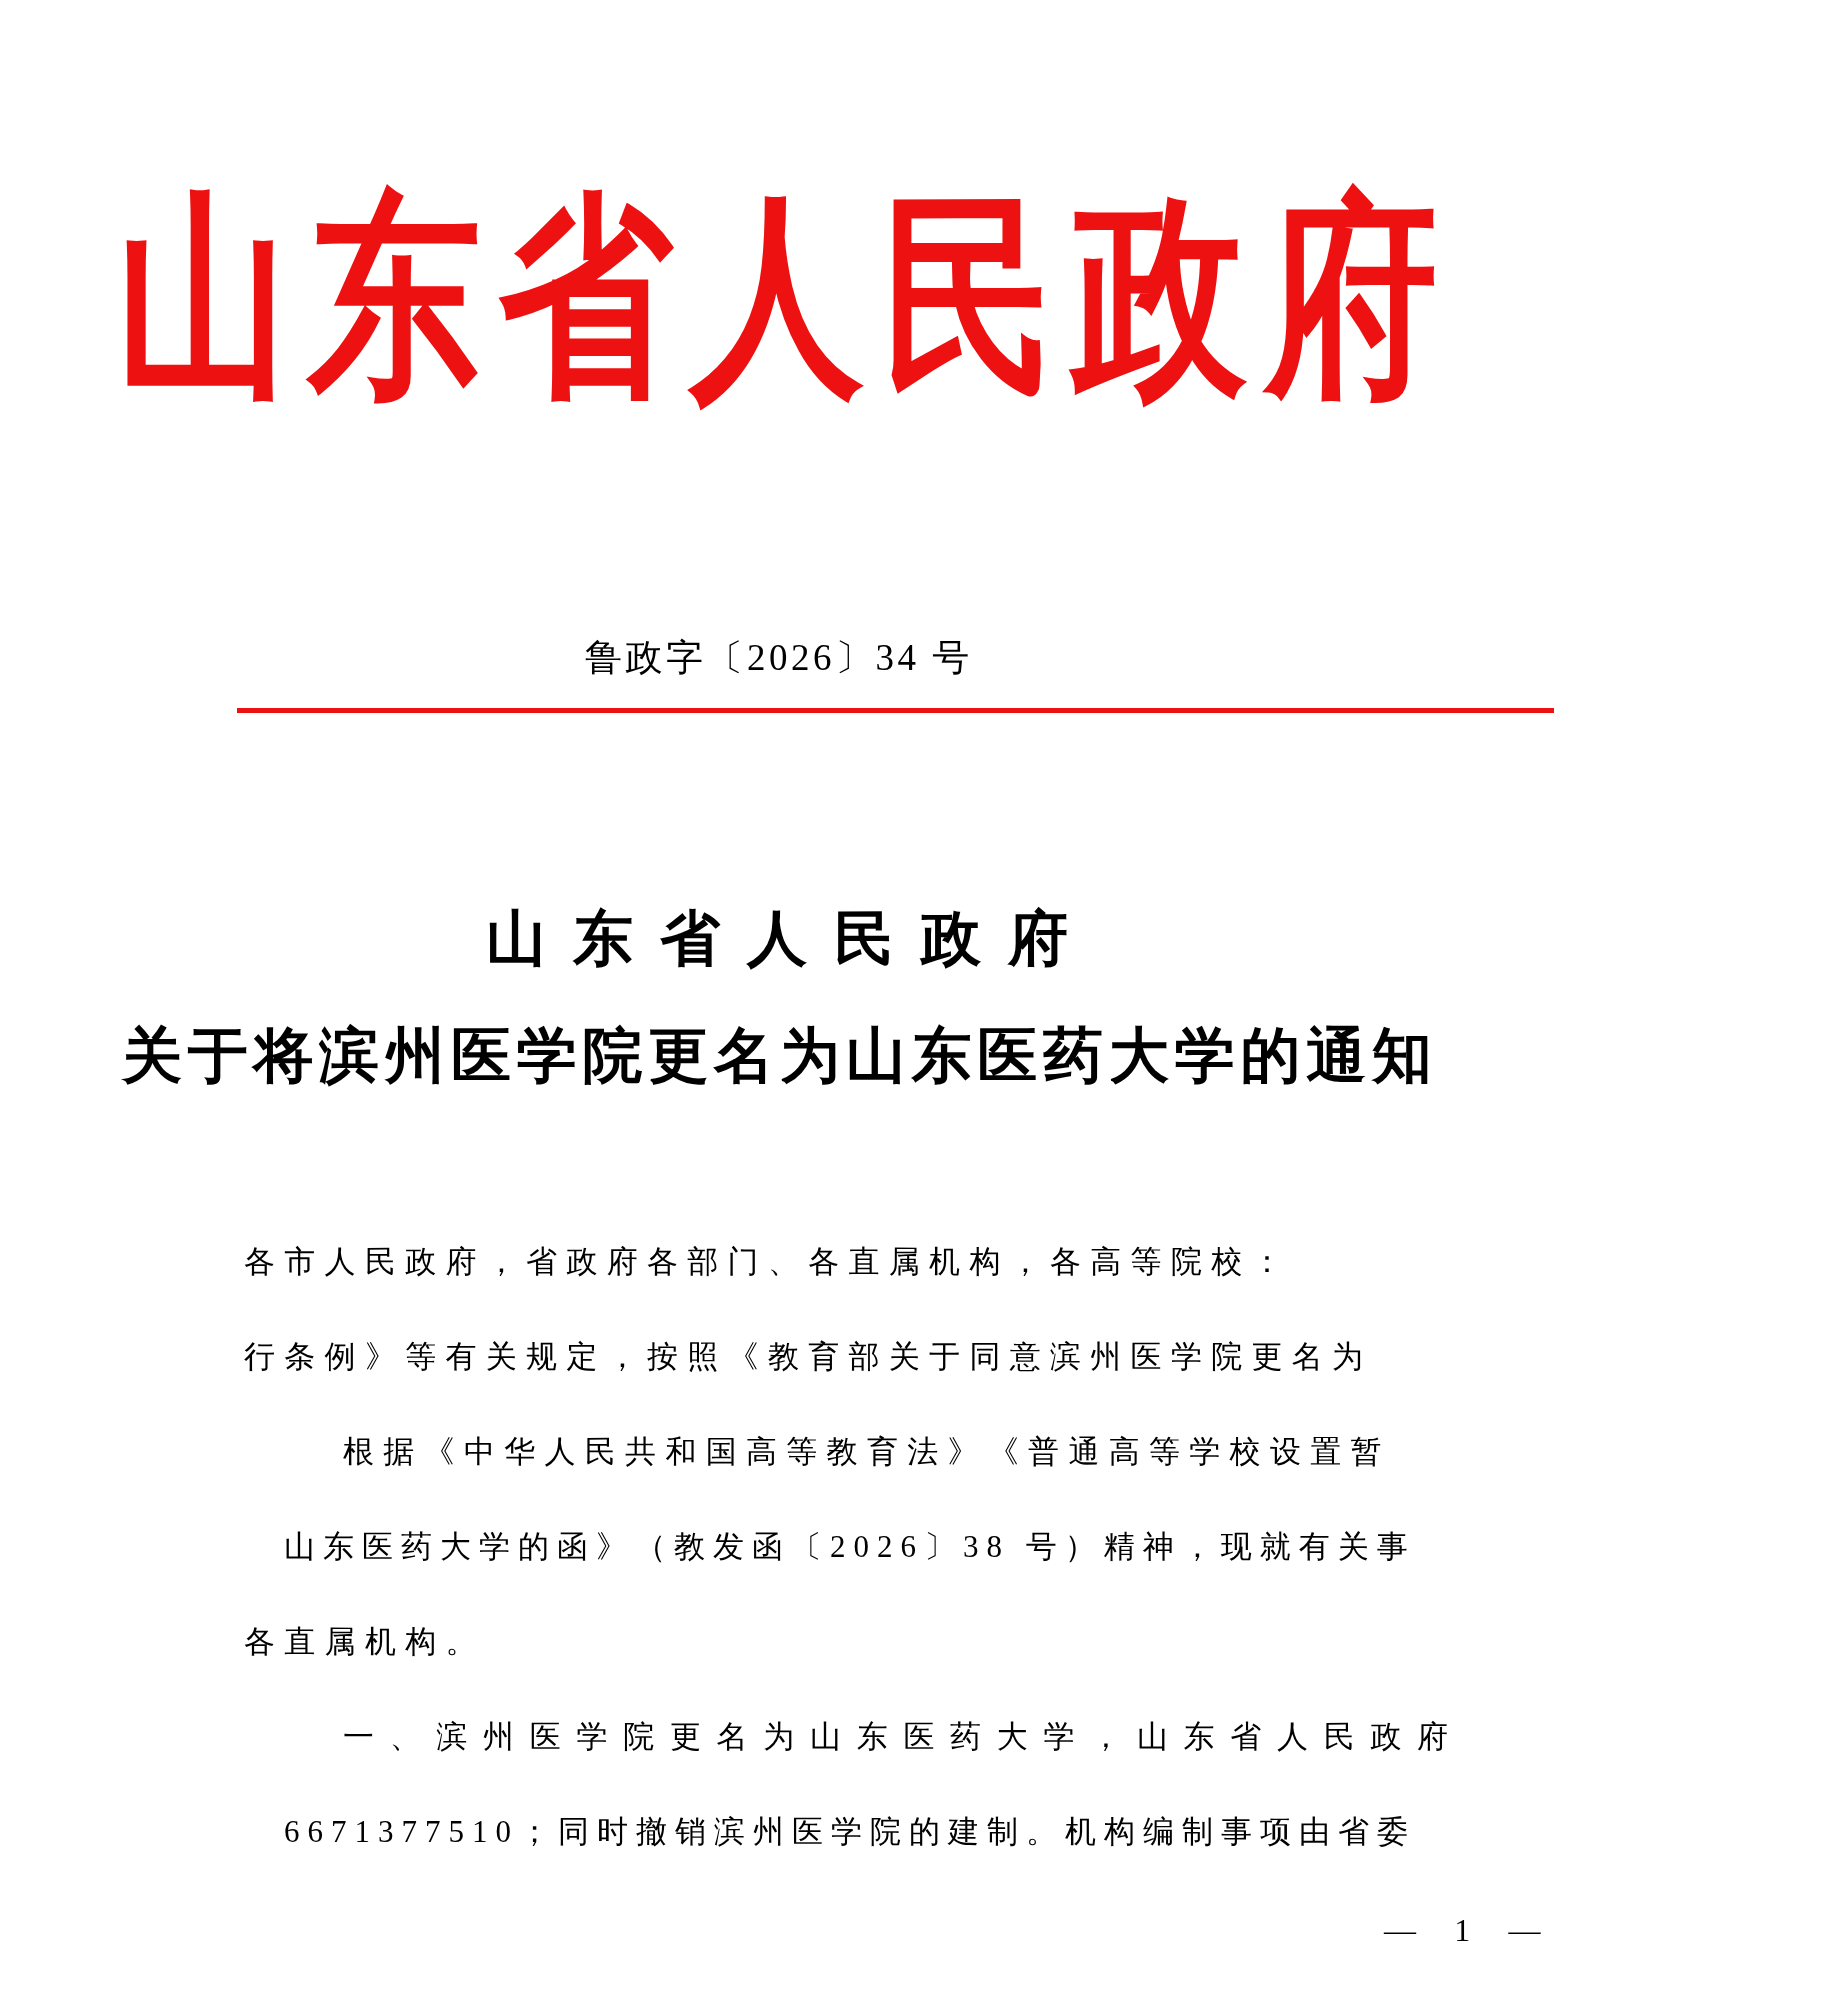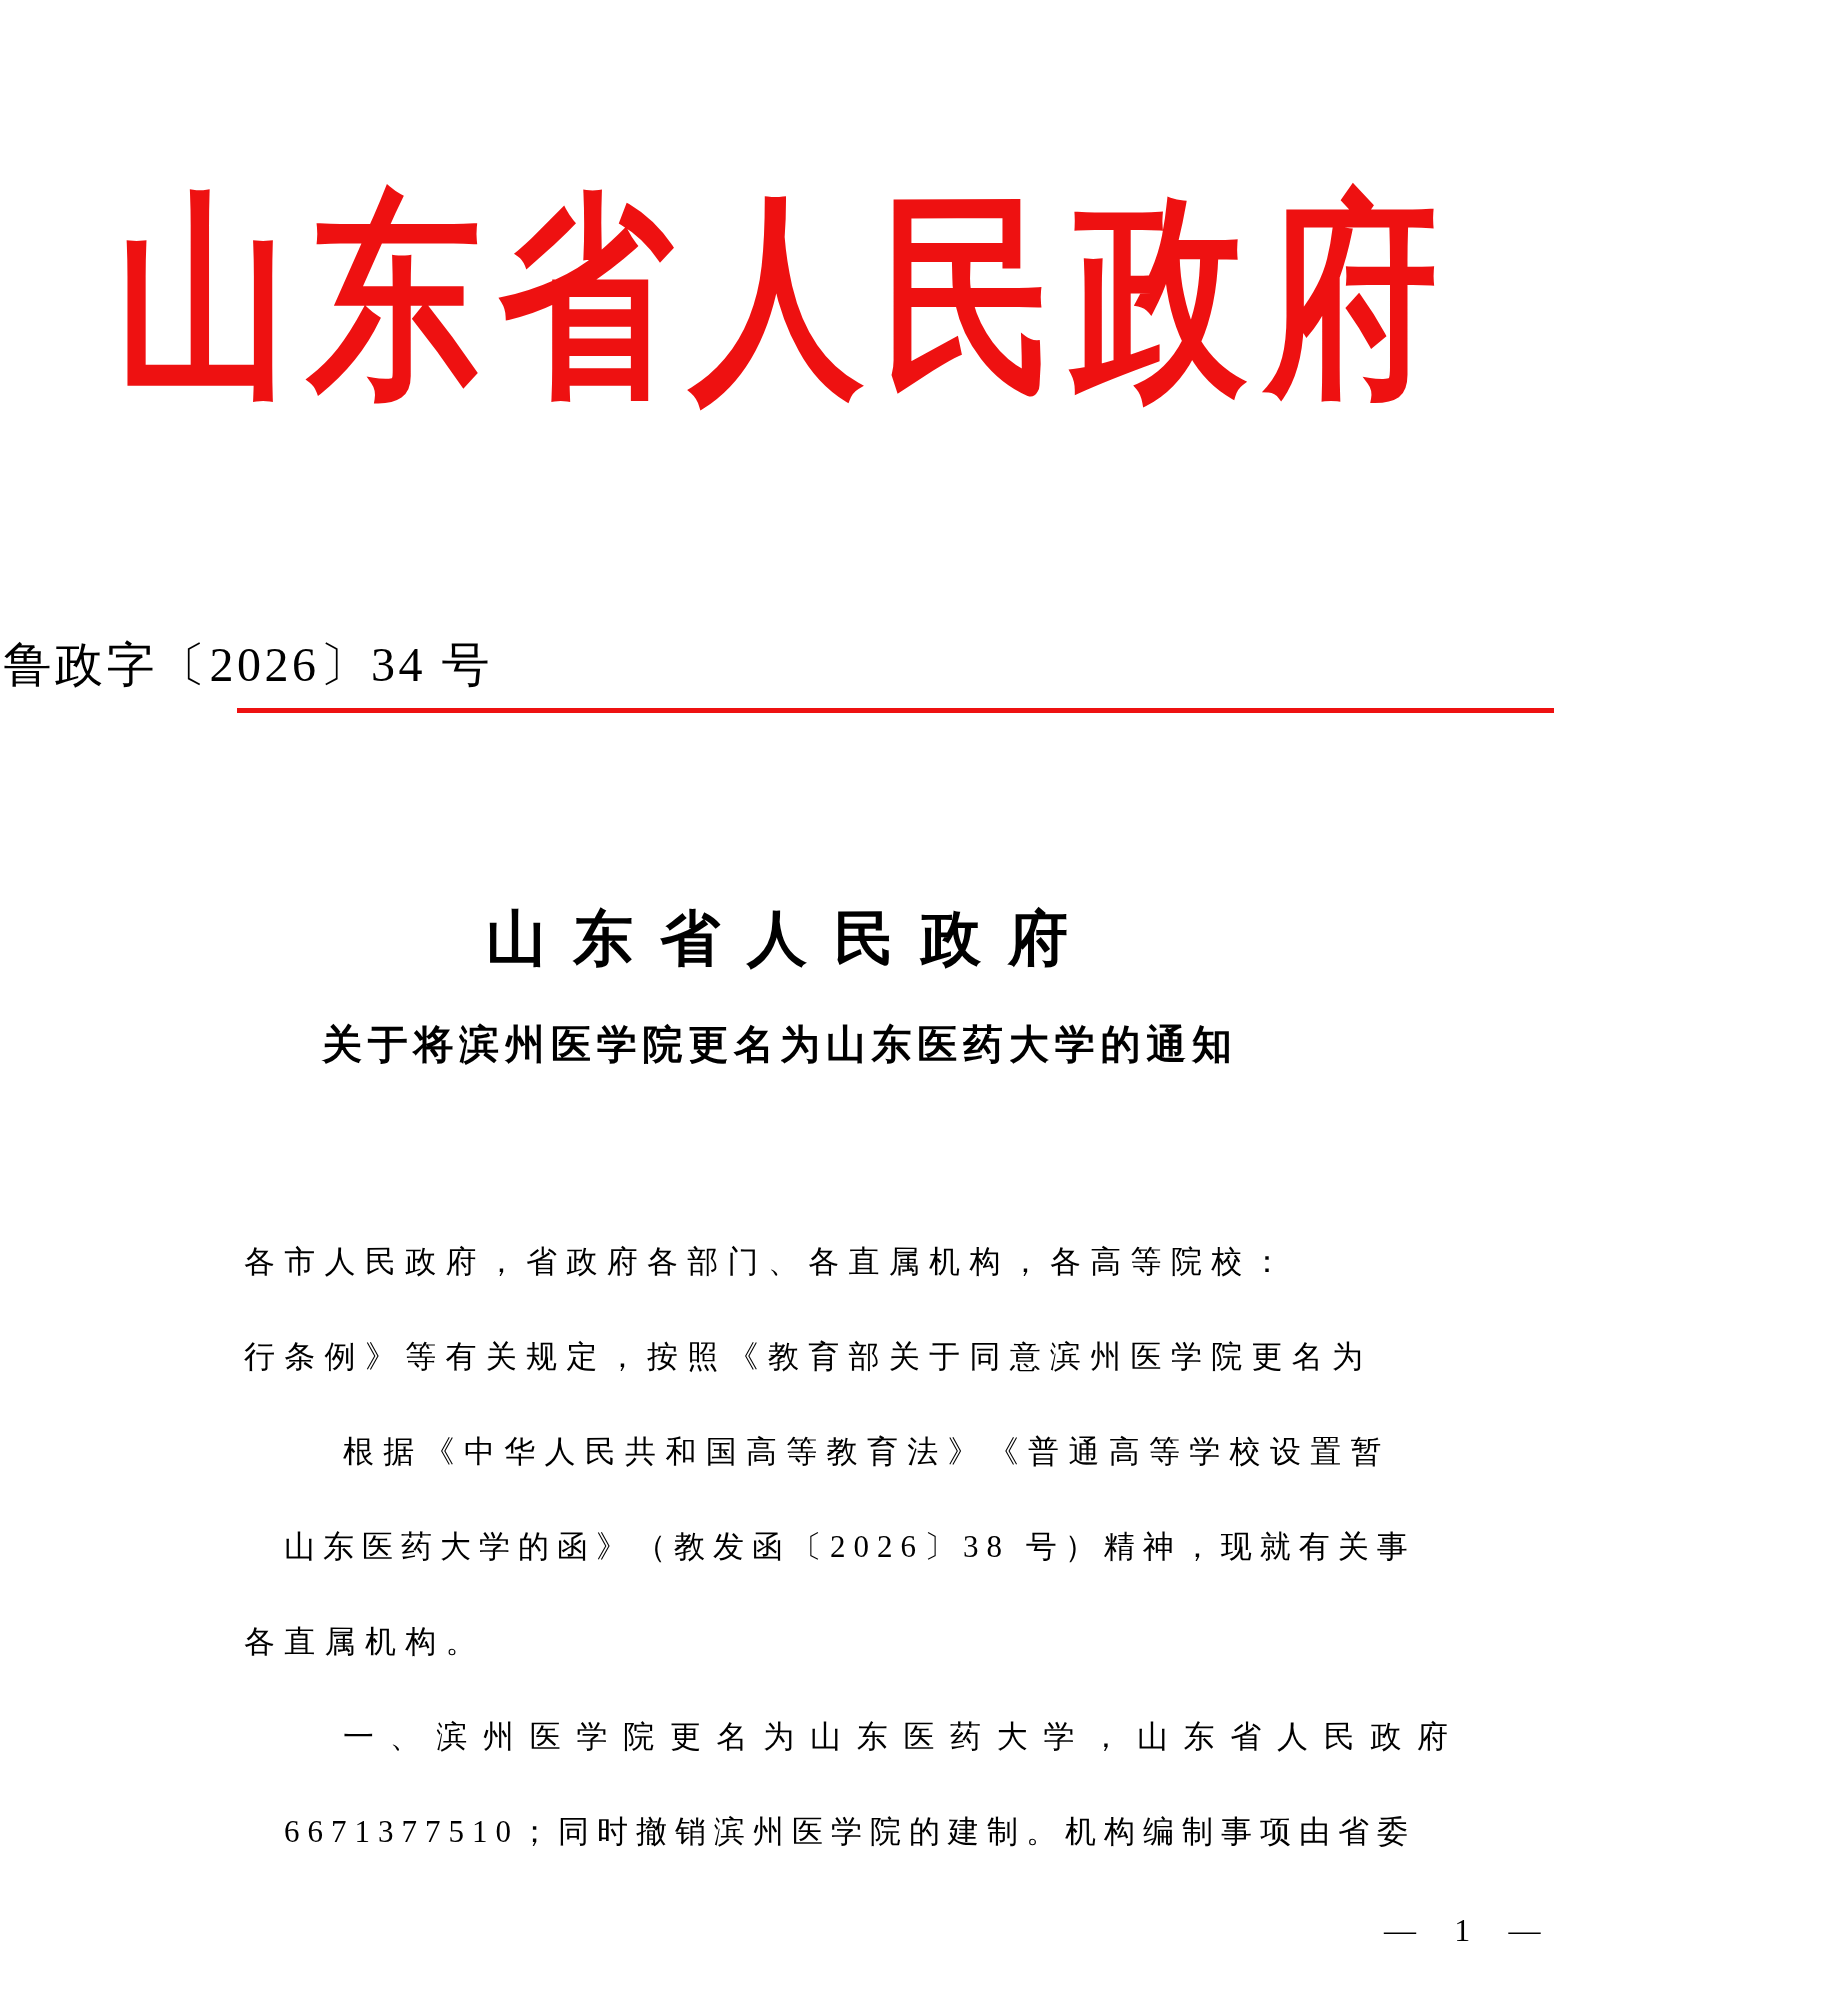--- a/index.html
+++ b/index.html
@@ -33,21 +33,22 @@
     white-space: nowrap;
     transform: scaleY(1.25);
     transform-origin: 50% 0;
   }
   
   .docnum {
     position: absolute;
     top: 636px;
     left: 0;
     right: 0;
-    font-size: 48px;
+    text-align: center;
+    font-size: 37px;
     letter-spacing: 3.5px;
     text-indent: 3.5px;
     line-height: 1.2;
     white-space: nowrap;
   }
   
   .rule {
     position: absolute;
     top: 708px;
     left: 237px;
@@ -68,21 +69,21 @@
     text-indent: 27px;
     line-height: 1.15;
     white-space: nowrap;
   }
   .title-line2 {
     position: absolute;
     top: 1022px;
     left: 0;
     right: 0;
     text-align: center;
-    font-size: 40px;
+    font-size: 60px;
     font-weight: bold;
     letter-spacing: 5.8px;
     text-indent: 5.8px;
     line-height: 1.15;
     white-space: nowrap;
   }
   
   .body-block {
     position: absolute;
     left: 244px;

